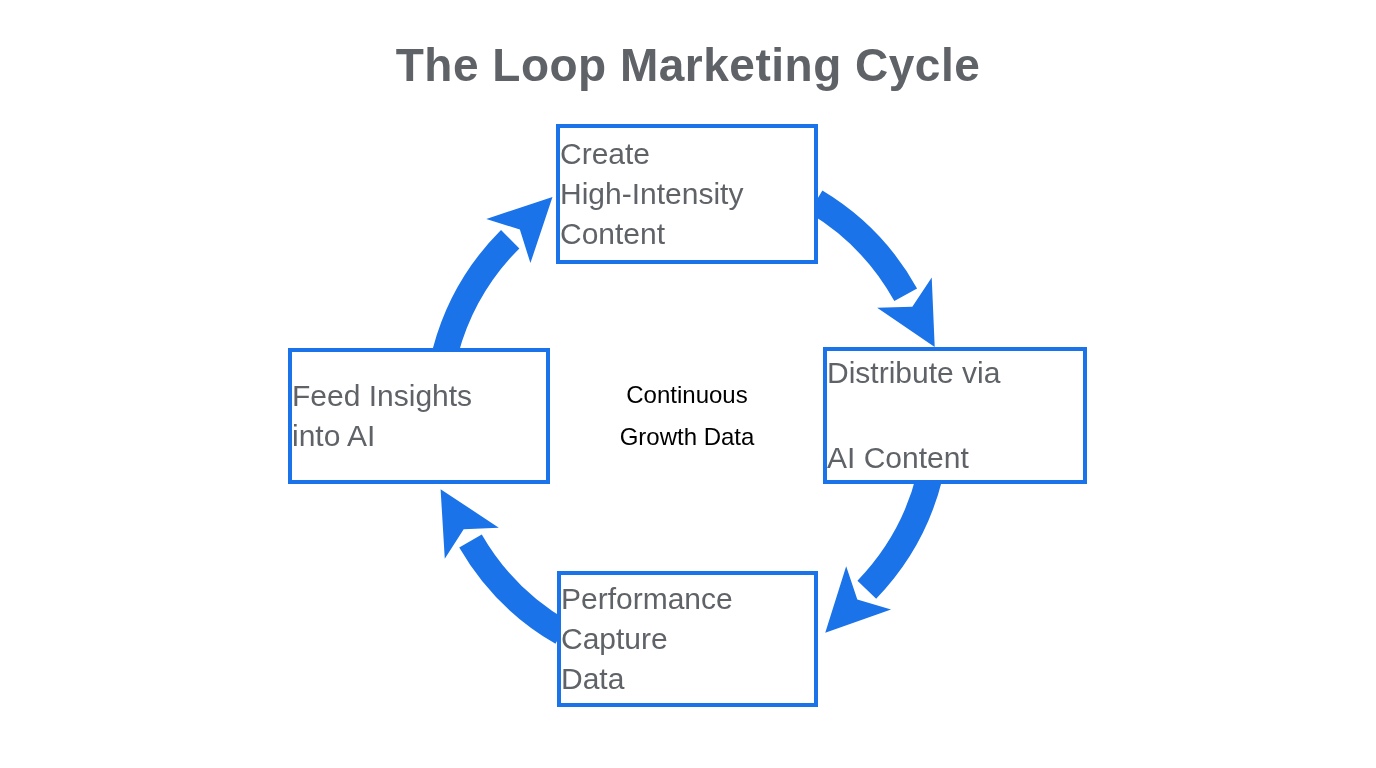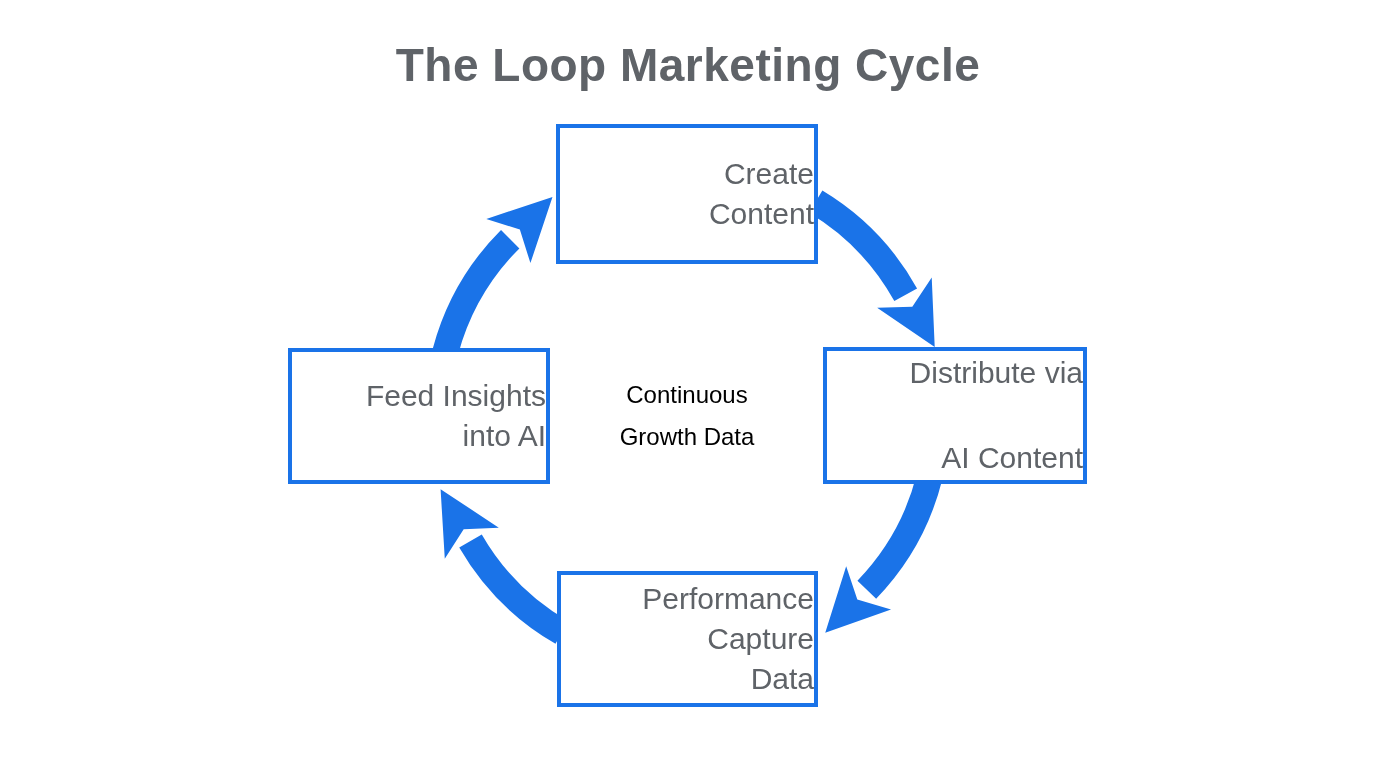--- a/index.html
+++ b/index.html
@@ -31,32 +31,32 @@
     top: 0;
     left: 0;
   }
   .cycle-box {
     position: absolute;
     box-sizing: border-box;
     border: 4px solid var(--accent, #1a73e8);
     background: #ffffff;
     display: flex;
     flex-direction: column;
-    align-items: flex-end;
+    align-items: flex-start;
     justify-content: center;
     text-align: center;
     color: var(--box-text, #5f6368);
     font-size: 30px;
     line-height: 40px;
     z-index: 2;
   }
   .box-top    { left: 556px; top: 124px; width: 262px; height: 140px; }
   .box-right  { left: 823px; top: 347px; width: 264px; height: 137px; gap: 45px; }
   .box-bottom { left: 557px; top: 571px; width: 261px; height: 136px; }
-  .box-left   { left: 288px; top: 348px; width: 262px; height: 136px; padding-left: 18px; }
+  .box-left   { left: 288px; top: 348px; width: 262px; height: 136px; }
   .center-label {
     position: absolute;
     left: 487px;
     top: 374px;
     width: 400px;
     text-align: center;
     font-size: 24px;
     line-height: 42px;
     color: var(--center-text, #000000);
     z-index: 2;
@@ -76,20 +76,21 @@
       </marker>
     </defs>
     <path d="M 815.7 201.7 A 250 250 0 0 1 905.7 294.8" fill="none" stroke-width="26" marker-end="url(#ah)" stroke="#1a73e8"></path>
     <path d="M 929.6 476.5 A 250 250 0 0 1 866.8 589.7" fill="none" stroke-width="26" marker-end="url(#ah)" stroke="#1a73e8"></path>
     <path d="M 562.0 632.5 A 250 250 0 0 1 470.5 541.0" fill="none" stroke-width="26" marker-end="url(#ah)" stroke="#1a73e8"></path>
     <path d="M 445.5 351.3 A 250 250 0 0 1 510.2 239.2" fill="none" stroke-width="26" marker-end="url(#ah)" stroke="#1a73e8"></path>
   </svg>
 
   <div class="cycle-box box-top">
     <div>Create</div>
+    <div>High-Intensity</div>
     <div>Content</div>
   </div>
 
   <div class="cycle-box box-right">
     <div>Distribute via</div>
     <div>AI Content</div>
   </div>
 
   <div class="cycle-box box-bottom">
     <div>Performance</div>

